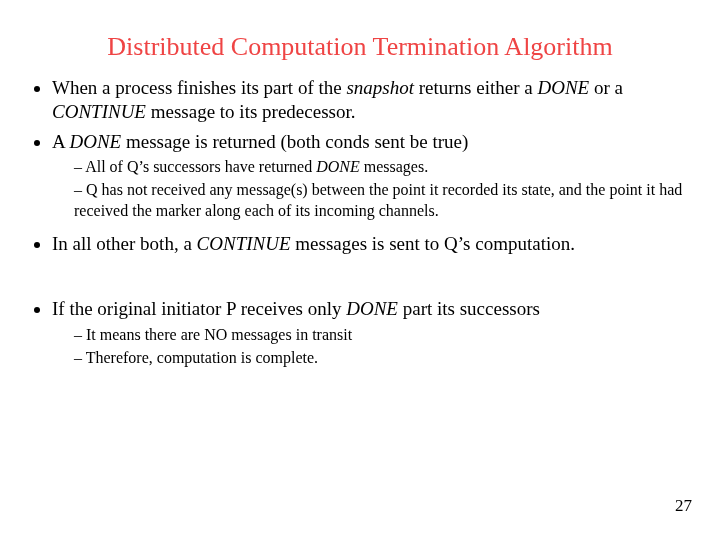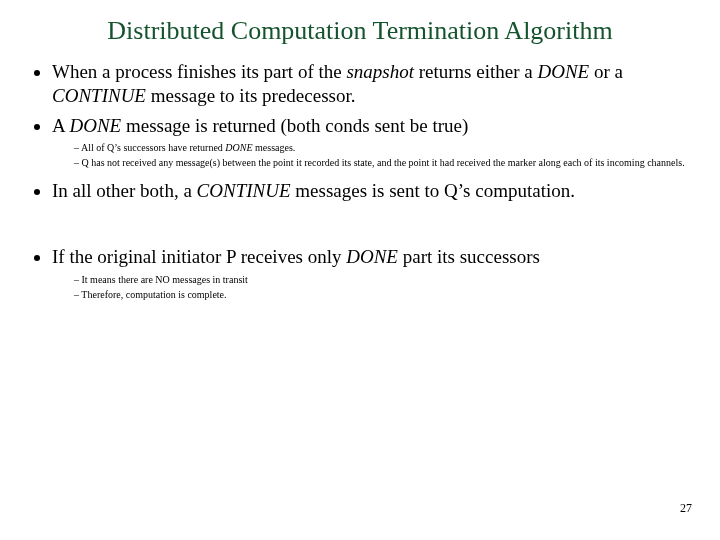--- a/index.html
+++ b/index.html
@@ -15,54 +15,54 @@
   .slide {
     box-sizing: border-box;
     width: 720px;
     height: 540px;
     padding: 12px 20px 20px 20px;
     position: relative;
   }
   .title {
     text-align: center;
     font-size: 26px;
-    color: #14532d;
-    margin: 4px 0 14px 0;
+    color: #ef4444;
+    margin: 20px 0 14px 0;
     font-weight: normal;
   }
   ul.top {
     list-style-type: disc;
     margin: 2px;
     padding-left: 30px;
     font-size: 19px;
     line-height: 1.25;
   }
   ul.top > li {
     margin-bottom: 6px;
   }
   ul.sub {
     list-style: none;
     margin: 4px 0 10px 0;
     padding-left: 22px;
-    font-size: 10px;
+    font-size: 16px;
     line-height: 1.3;
   }
   ul.sub > li::before {
     content: "– ";
   }
   ul.sub > li {
     margin-bottom: 2px;
   }
   .italic { font-style: italic; }
   .gap { height: 30px; }
   .page-num {
     position: absolute;
     right: 28px;
     bottom: 24px;
-    font-size: 12px;
+    font-size: 17px;
   }
 </style>
 </head>
 <body>
 
 <div class="slide">
 
   <h1 class="title">Distributed Computation Termination Algorithm</h1>
 
   <ul class="top">

